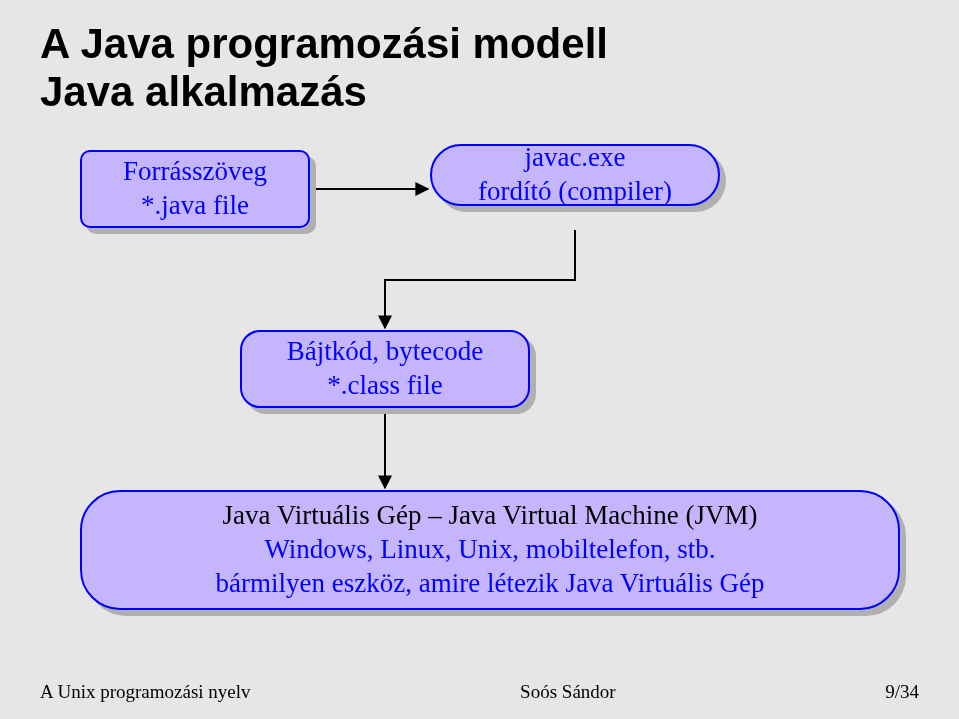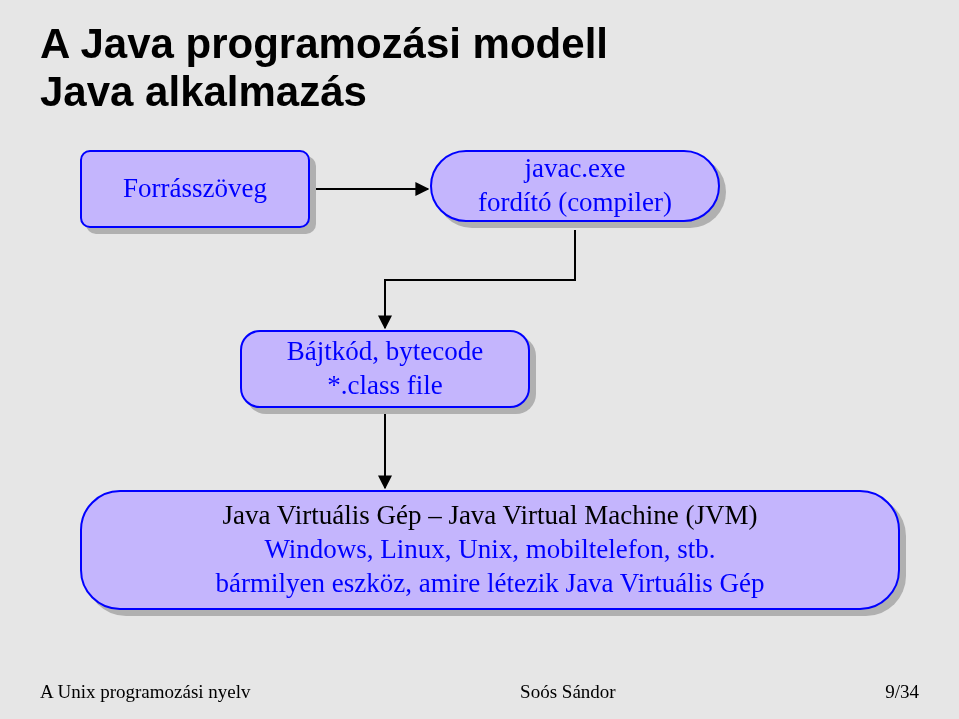--- a/index.html
+++ b/index.html
@@ -67,21 +67,21 @@
   .node .line {
     font-size: 27px;
     line-height: 1.25;
     color: #0000ff;
     white-space: nowrap;
   }
   .node .line.black { color: #000; }
 
   
   #source-node { top: 10px; left: 40px; width: 230px; height: 78px; border-radius: 10px; }
-  #compiler-node { top: 10px; left: 390px; width: 290px; height: 72px; border-radius: 999px; }
+  #compiler-node { top: 4px; left: 390px; width: 290px; height: 62px; border-radius: 999px; }
   #bytecode-node { top: 190px; left: 200px; width: 290px; height: 78px; border-radius: 20px; }
   #jvm-node { top: 350px; left: 40px; width: 820px; height: 120px; border-radius: 9px; }
 
   #jvm-node .face { padding: 8px 30px; }
 
   
   svg.connectors {
     position: absolute;
     inset: 0;
     width: 100%;
@@ -123,20 +123,21 @@
 
       <path d="M 535 90 L 535 140 L 345 140 L 345 188" fill="none" stroke="#000" stroke-width="2" marker-end="url(#arrow)"></path>
 
       <line x1="345" y1="270" x2="345" y2="348" stroke="#000" stroke-width="2" marker-end="url(#arrow)"></line>
     </svg>
 
     <div id="source-node" class="node">
       <div class="shadow"></div>
       <div class="face">
         <div class="line">Forrásszöveg</div>
+        <div class="line">*.java file</div>
       </div>
     </div>
 
     <div id="compiler-node" class="node">
       <div class="shadow" style="border-radius:999px"></div>
       <div class="face" style="border-radius:999px">
         <div class="line">javac.exe</div>
         <div class="line">fordító (compiler)</div>
       </div>
     </div>

